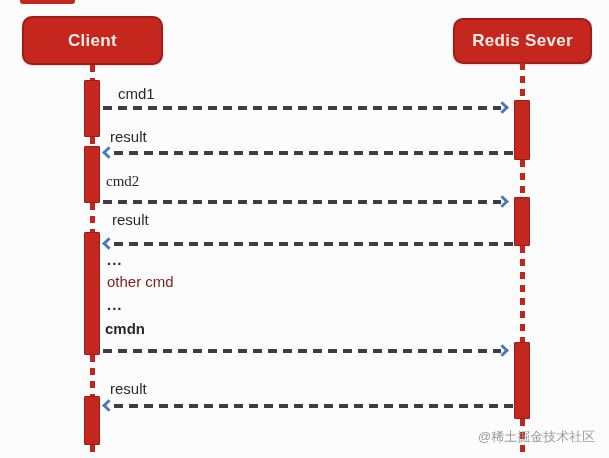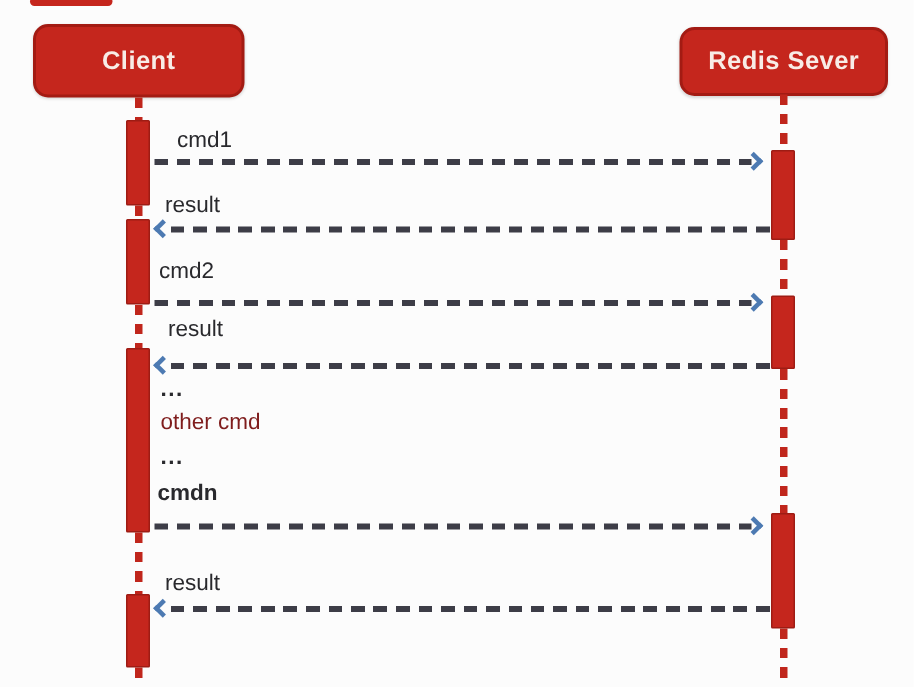--- a/index.html
+++ b/index.html
@@ -127,22 +127,23 @@
   <div class="head head-l" style="left:104px;top:239px;"></div>
 
   <div class="arrow arrow-r" style="top:349px;"></div>
   <div class="head head-r" style="left:498px;top:346px;"></div>
 
   <div class="arrow arrow-l" style="top:404px;"></div>
   <div class="head head-l" style="left:104px;top:401px;"></div>
 
   <span class="lbl" style="left:118px;top:86px;">cmd1</span>
   <span class="lbl" style="left:110px;top:129px;">result</span>
-  <span class="lbl" style="left:106px;top:173px;">cmd2</span>
+  <span class="lbl" style="left:106px;top:173px;font-family:Liberation Serif, serif;">cmd2</span>
   <span class="lbl" style="left:112px;top:212px;">result</span>
   <span class="lbl lbl-dots" style="left:107px;top:252px;">...</span>
   <span class="lbl lbl-red" style="left:107px;top:274px;">other cmd</span>
   <span class="lbl lbl-dots" style="left:107px;top:297px;">...</span>
   <span class="lbl" style="left:105px;top:321px;font-weight:bold;">cmdn</span>
   <span class="lbl" style="left:110px;top:381px;">result</span>
 
+  <span class="watermark">@稀土掘金技术社区</span>
 
 </div>
 
 </body></html>

